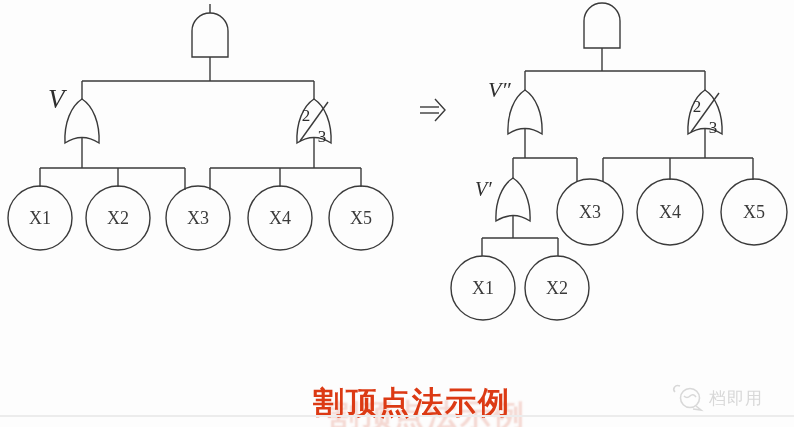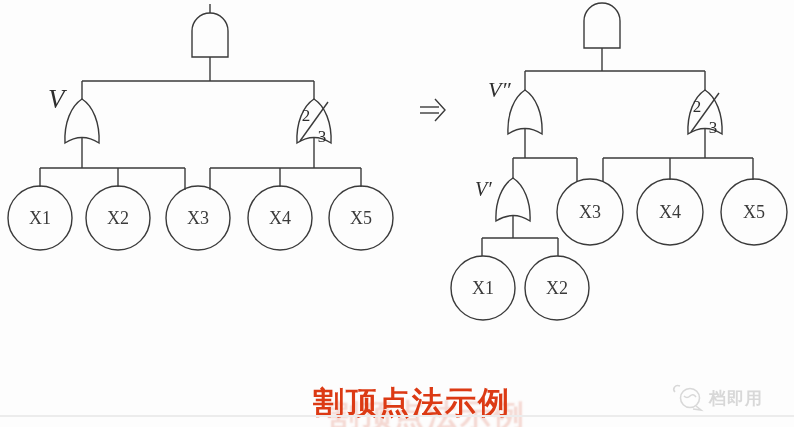--- a/index.html
+++ b/index.html
@@ -16,21 +16,21 @@
     position:absolute;left:296px;top:357px;width:232px;text-align:center;
     font-family:"Liberation Serif", serif;font-weight:bold;font-size:31px;
     color:#dc3a14;letter-spacing:2px;
     text-shadow:15px 13px 2px rgba(224,130,110,0.30);
     white-space:nowrap;
     margin-top:25px;
   }
   .watermark-text{
     position:absolute;left:709px;top:387px;
     font-family:"Liberation Sans", sans-serif;font-size:17px;
-    color:#d8d8d8;letter-spacing:1px;white-space:nowrap;font-weight:bold;
+    color:#d8d8d8;letter-spacing:1px;white-space:nowrap;
   }
   .bottom-divider{
     position:absolute;left:0;top:415px;width:794px;height:2px;background:#ececec;
   }
 </style>
 </head>
 <body>
 
 <svg width="794" height="427" viewBox="0 0 794 427">
 

